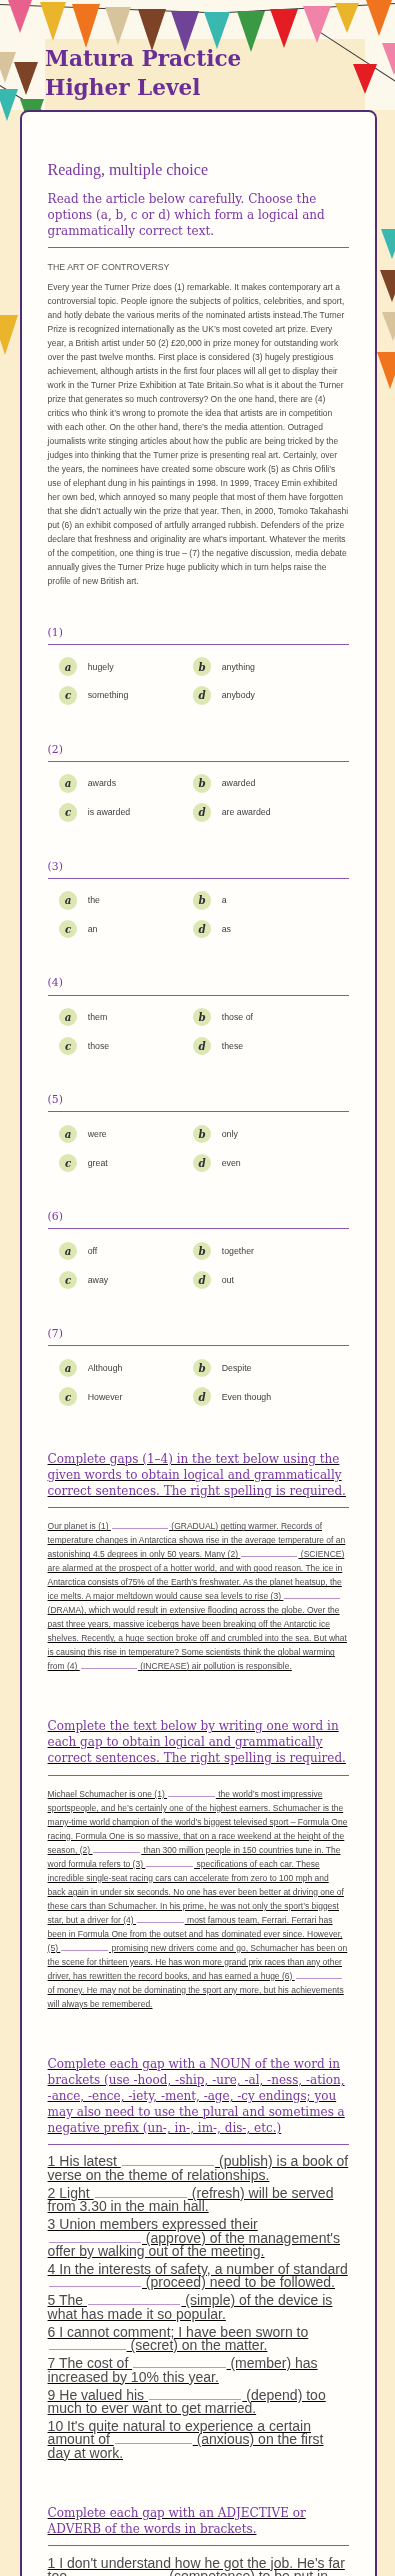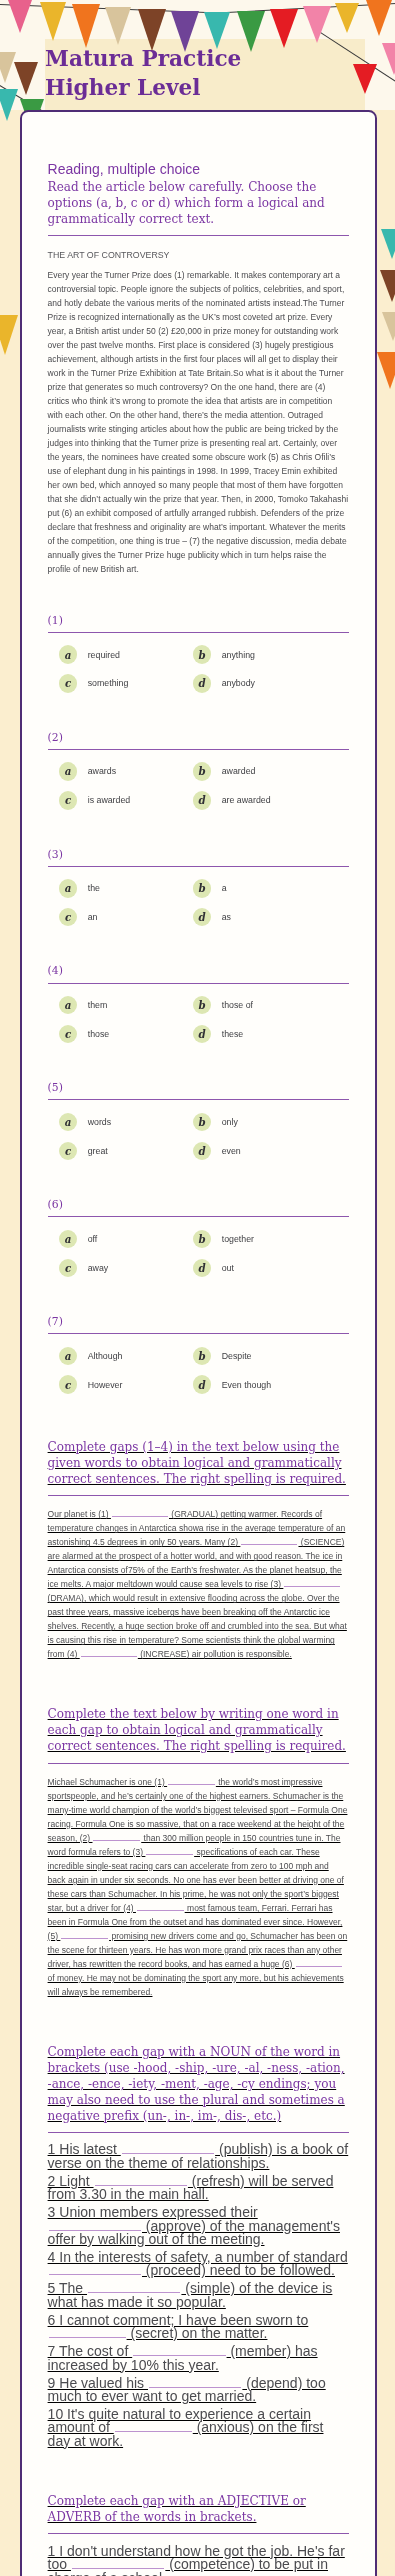--- a/index.html
+++ b/index.html
@@ -21,21 +21,21 @@
   .banner-title{
     font-family:"DejaVu Serif", serif;font-size:21.6px;line-height:29px;
     color:#6b2d96;font-weight:600;margin:0;
   }
   
   .card{
     position:absolute;left:19.6px;top:110px;width:357px;min-height:2689px;
     background:#fffefb;border:2.1px solid #4f2d75;border-radius:8.2px;
     box-sizing:border-box;z-index:3;padding:49px 26px 15.5px 26px;overflow:hidden;
   }
-  .sub-heading{font-family:Liberation Sans, sans-serif;color:#7b36a3;font-size:14px;font-weight:normal;margin:0 0 2px 0;}
+  .sub-heading{font-family:Liberation Serif, serif;color:#7b36a3;font-size:16px;font-weight:normal;margin:0 0 12px 0;}
   .section-heading{font-family:"DejaVu Serif", serif;color:#7b36a3;font-size:12px;line-height:16px;font-weight:normal;margin:0;}
   .rule{border:none;border-top:1px solid #8d56ad;margin:8.2px 0 0 0;}
   .article-title{color:#57575b;font-size:8.8px;margin:13.4px 0 8.2px 0;}
   .body-text{color:#4b4b4f;font-size:8.5px;line-height:14px;margin:0;}
   .section .body-text{margin-top:11.3px;}
   .q{margin-top:38px;}
   .q-number{font-family:"DejaVu Serif", serif;color:#7b36a3;font-size:10.8px;font-weight:normal;margin:0 0 5.2px 0;}
   .q .rule{margin:0;}
   .options{display:grid;grid-template-columns:134px 1fr;row-gap:10.3px;margin-top:12.4px;}
   .option{display:flex;align-items:center;gap:10.3px;margin-left:11.3px;}
@@ -100,21 +100,21 @@
   <hr class="rule">
   <p class="article-title">THE ART OF CONTROVERSY</p>
   <p class="body-text">Every year the Turner Prize does (1)  remarkable. It makes contemporary art a controversial topic. People ignore the subjects of politics, celebrities, and sport, and hotly debate the various merits of the nominated artists instead.The Turner Prize is recognized internationally as the UK’s most coveted art prize. Every year, a British artist under 50 (2)  £20,000 in prize money for outstanding work over the past twelve months. First place is considered (3)  hugely prestigious achievement, although artists in the first four places will all get to display their work in the Turner Prize Exhibition at Tate Britain.So what is it about the Turner prize that generates so much controversy? On the one hand, there are (4)  critics who think it’s wrong to promote the idea that artists are in competition with each other. On the other hand, there’s the media attention. Outraged journalists write stinging articles about how the public are being tricked by the judges into thinking that the Turner prize is presenting real art. Certainly, over the years, the nominees have created some obscure work (5)  as Chris Ofili’s use of elephant dung in his paintings in 1998. In 1999, Tracey Emin exhibited her own bed, which annoyed so many people that most of them have forgotten that she didn’t actually win the prize that year. Then, in 2000, Tomoko Takahashi put (6)  an exhibit composed of artfully arranged rubbish. Defenders of the prize declare that freshness and originality are what’s important. Whatever the merits of the competition, one thing is true – (7)  the negative discussion, media debate annually gives the Turner Prize huge publicity which in turn helps raise the profile of new British art.</p>
 
   <div class="q">
     <p class="q-number">(1)</p>
     <hr class="rule">
     <div class="options">
       <div class="option">
           <span class="badge">a</span>
-          <span class="option-label">required</span>
+          <span class="option-label">hugely</span>
         </div>
       <div class="option">
           <span class="badge">b</span>
           <span class="option-label">anything</span>
         </div>
       <div class="option">
           <span class="badge">c</span>
           <span class="option-label">something</span>
         </div>
       <div class="option">
@@ -192,21 +192,21 @@
         </div>
     </div>
   </div>
 
   <div class="q">
     <p class="q-number">(5)</p>
     <hr class="rule">
     <div class="options">
       <div class="option">
           <span class="badge">a</span>
-          <span class="option-label">words</span>
+          <span class="option-label">were</span>
         </div>
       <div class="option">
           <span class="badge">b</span>
           <span class="option-label">only</span>
         </div>
       <div class="option">
           <span class="badge">c</span>
           <span class="option-label">great</span>
         </div>
       <div class="option">

